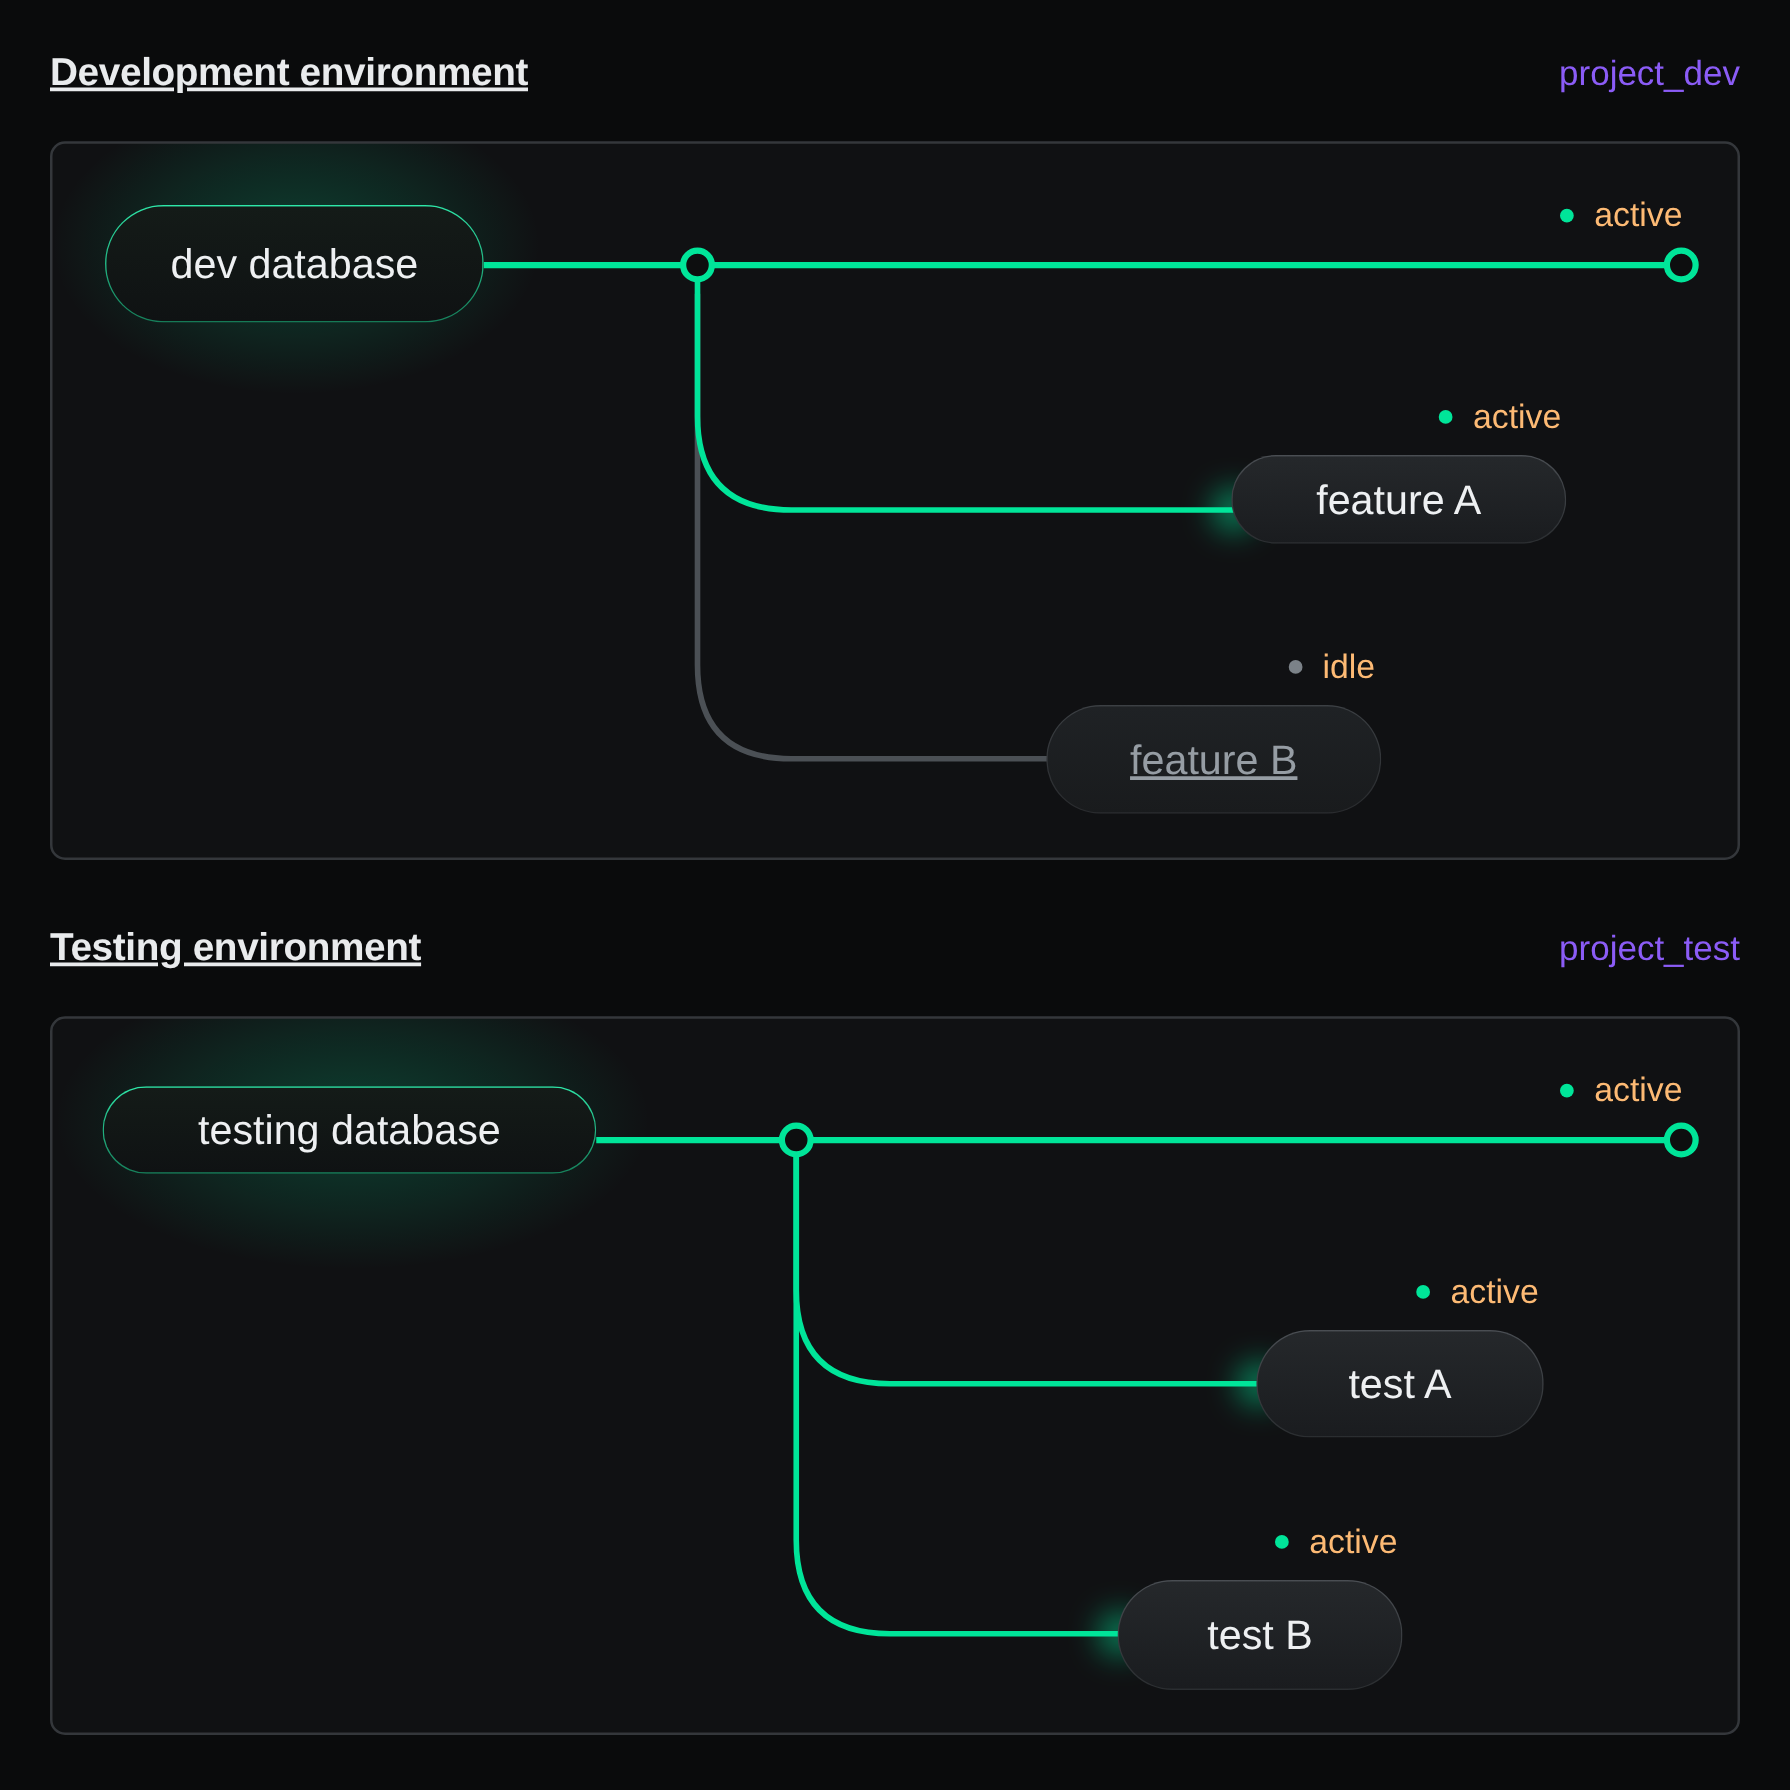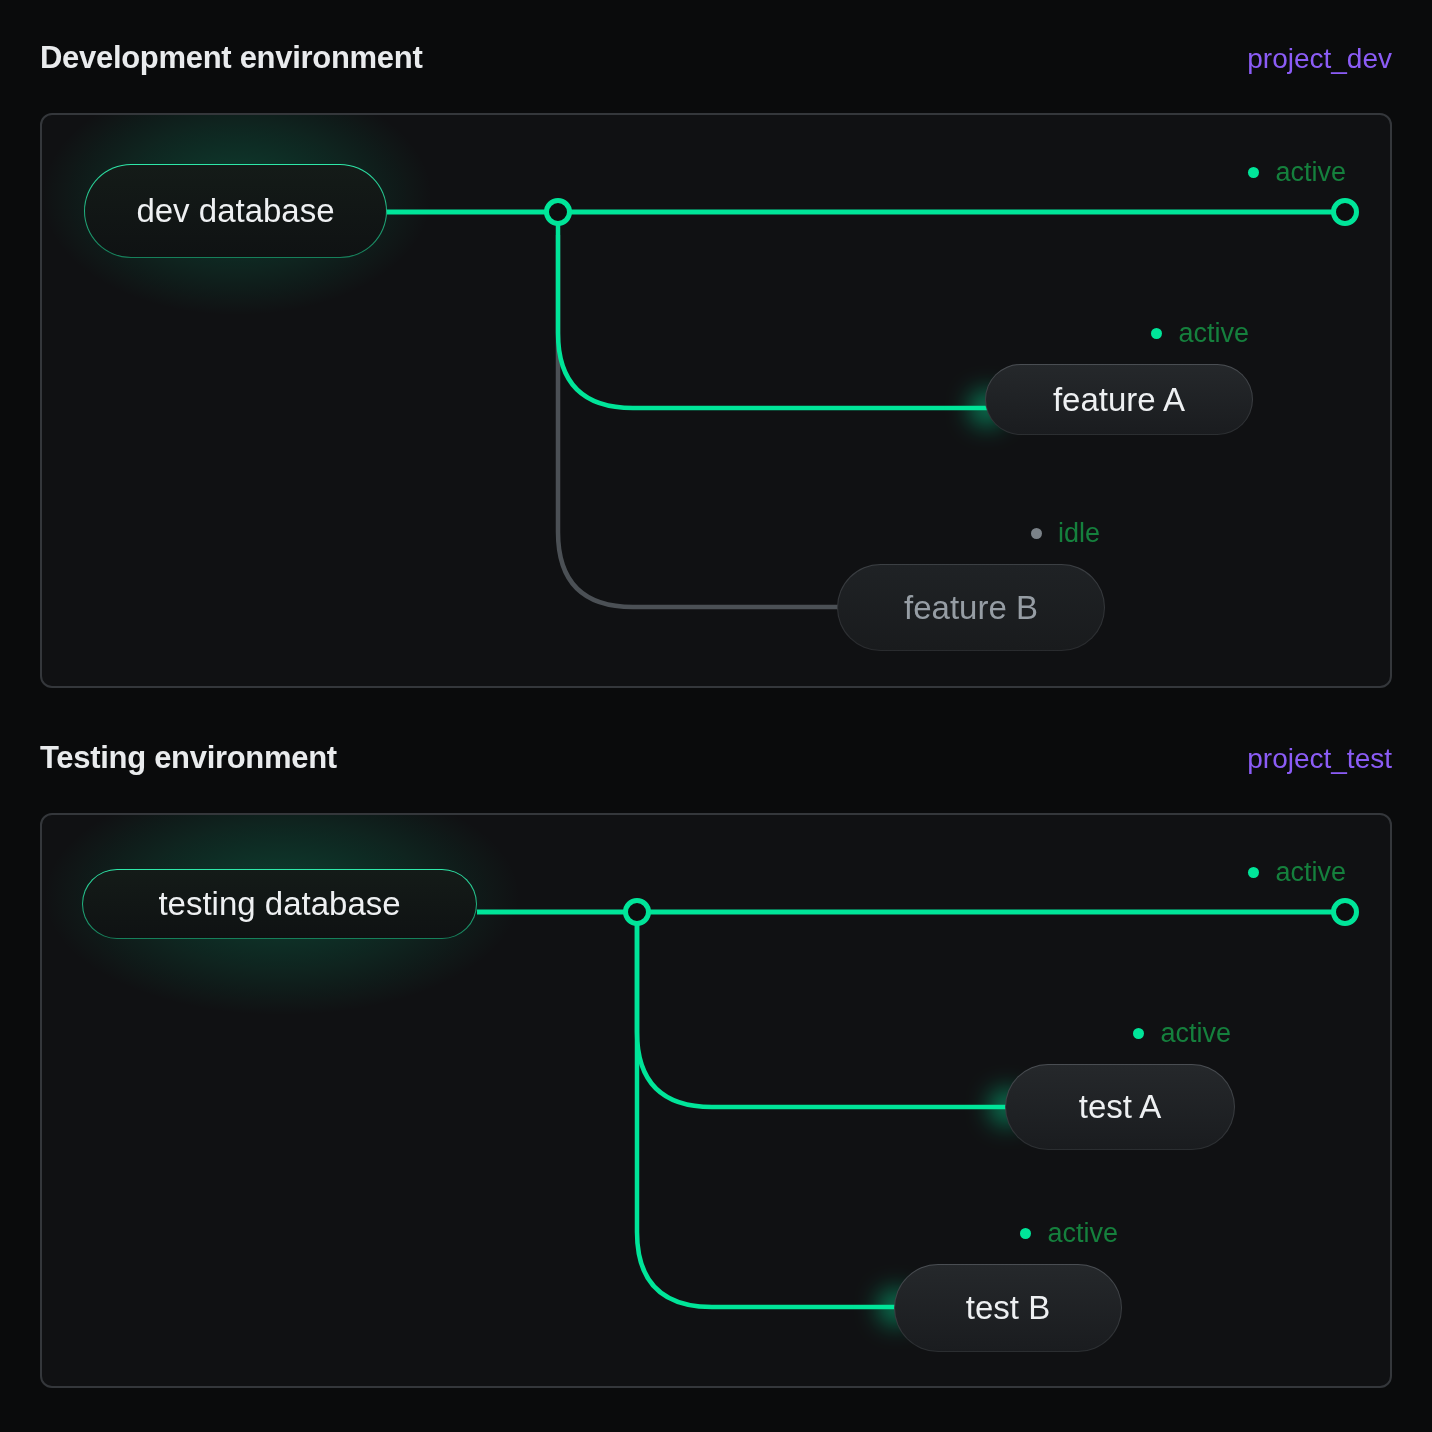--- a/index.html
+++ b/index.html
@@ -15,20 +15,21 @@
     left: 40px; right: 40px;
     display: flex;
     justify-content: space-between;
     align-items: baseline;
   }
   .env-title {
     font-size: 31px;
     font-weight: 600;
     letter-spacing: -0.3px;
     color: #e9ebed;
+    text-decoration: underline;
   }
   .project-label {
     font-size: 28px;
     font-weight: 400;
     color: #8b5cf6;
   }
   .panel {
     position: absolute;
     left: 40px;
     width: 1352px;
@@ -71,29 +72,30 @@
     background:
       linear-gradient(180deg, #141b18 0%, #0f1213 100%) padding-box,
       linear-gradient(180deg, #2ee8a9 0%, #167f5a 100%) border-box;
     justify-content: center;
   }
   .pill.idle {
     color: #969da4;
     background:
       linear-gradient(180deg, #1f2225 0%, #191b1d 100%) padding-box,
       linear-gradient(180deg, #3c4044 0%, #292b2e 100%) border-box;
+    text-decoration: underline;
   }
   .status {
     position: absolute;
     z-index: 3;
     display: flex;
     align-items: center;
     gap: 16px;
     font-size: 27px;
-    color: #15803d;
+    color: #fdba74;
   }
   .status .dot {
     width: 11px; height: 11px;
     border-radius: 50%;
     background: #00e599;
   }
   .status.idle .dot { background: #7b8288; }
 </style>
 </head>
 <body>

